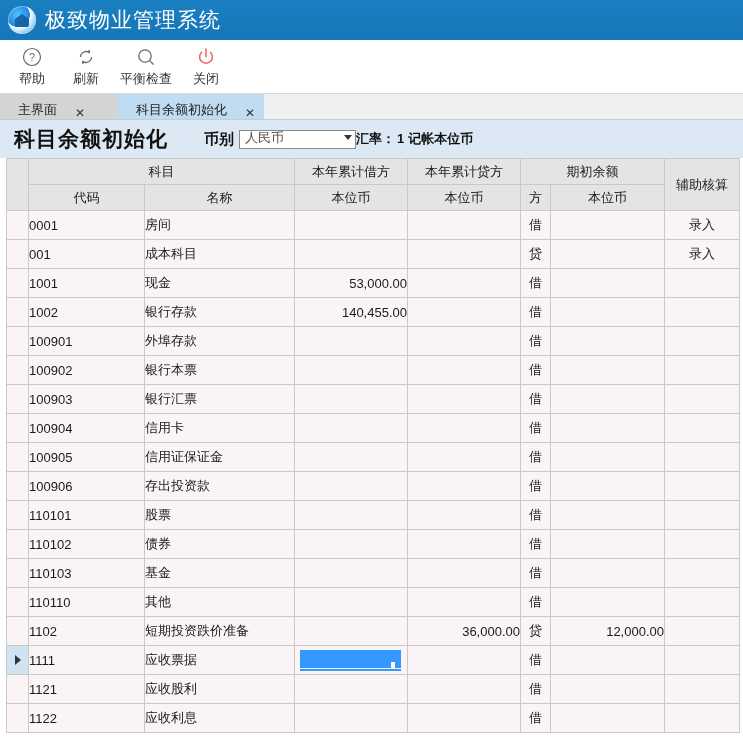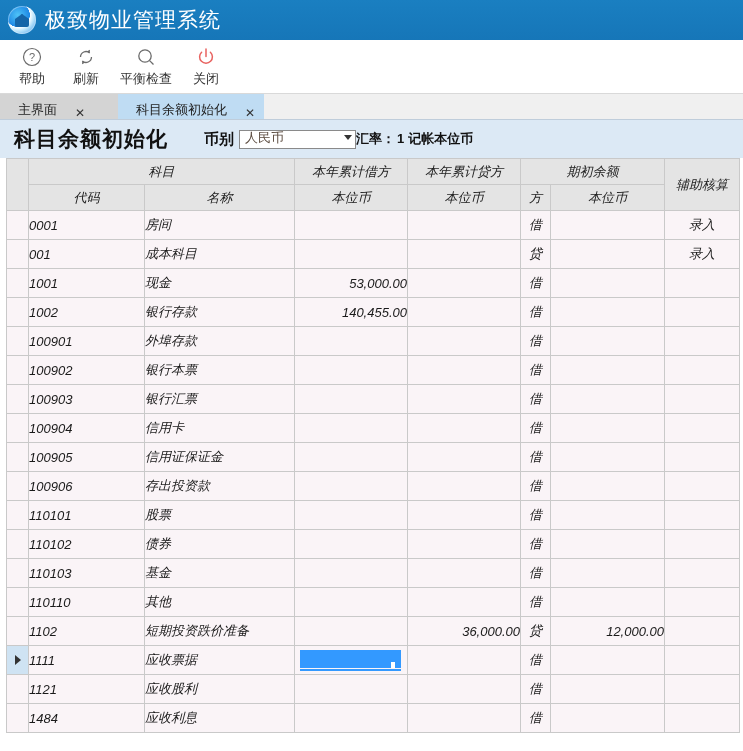--- a/index.html
+++ b/index.html
@@ -149,21 +149,20 @@
     font-weight: bold;
     color: #111;
     white-space: nowrap;
   }
   .ph-rate .rate-num { margin: 0 4px 0 2px; }
 
   
   .grid-wrap {
     background: #ffffff;
     padding: 0 16px 0 6px;
-    font-style: italic;
   }
   table.grid {
     border-collapse: collapse;
     table-layout: fixed;
     width: 733px;
     font-size: 13px;
   }
   table.grid th, table.grid td {
     border: 1px solid #c9c9c9;
     padding: 0;
@@ -517,21 +516,21 @@
           <td class="code">1121</td>
           <td class="name">应收股利</td>
           <td class="num"></td>
           <td class="num"></td>
           <td class="dir">借</td>
           <td class="num"></td>
           <td class="aux"></td>
         </tr>
         <tr>
           <td class="ind"></td>
-          <td class="code">1484</td>
+          <td class="code">1122</td>
           <td class="name">应收利息</td>
           <td class="num"></td>
           <td class="num"></td>
           <td class="dir">借</td>
           <td class="num"></td>
           <td class="aux"></td>
         </tr>
       </tbody>
   </table>
 </div>

